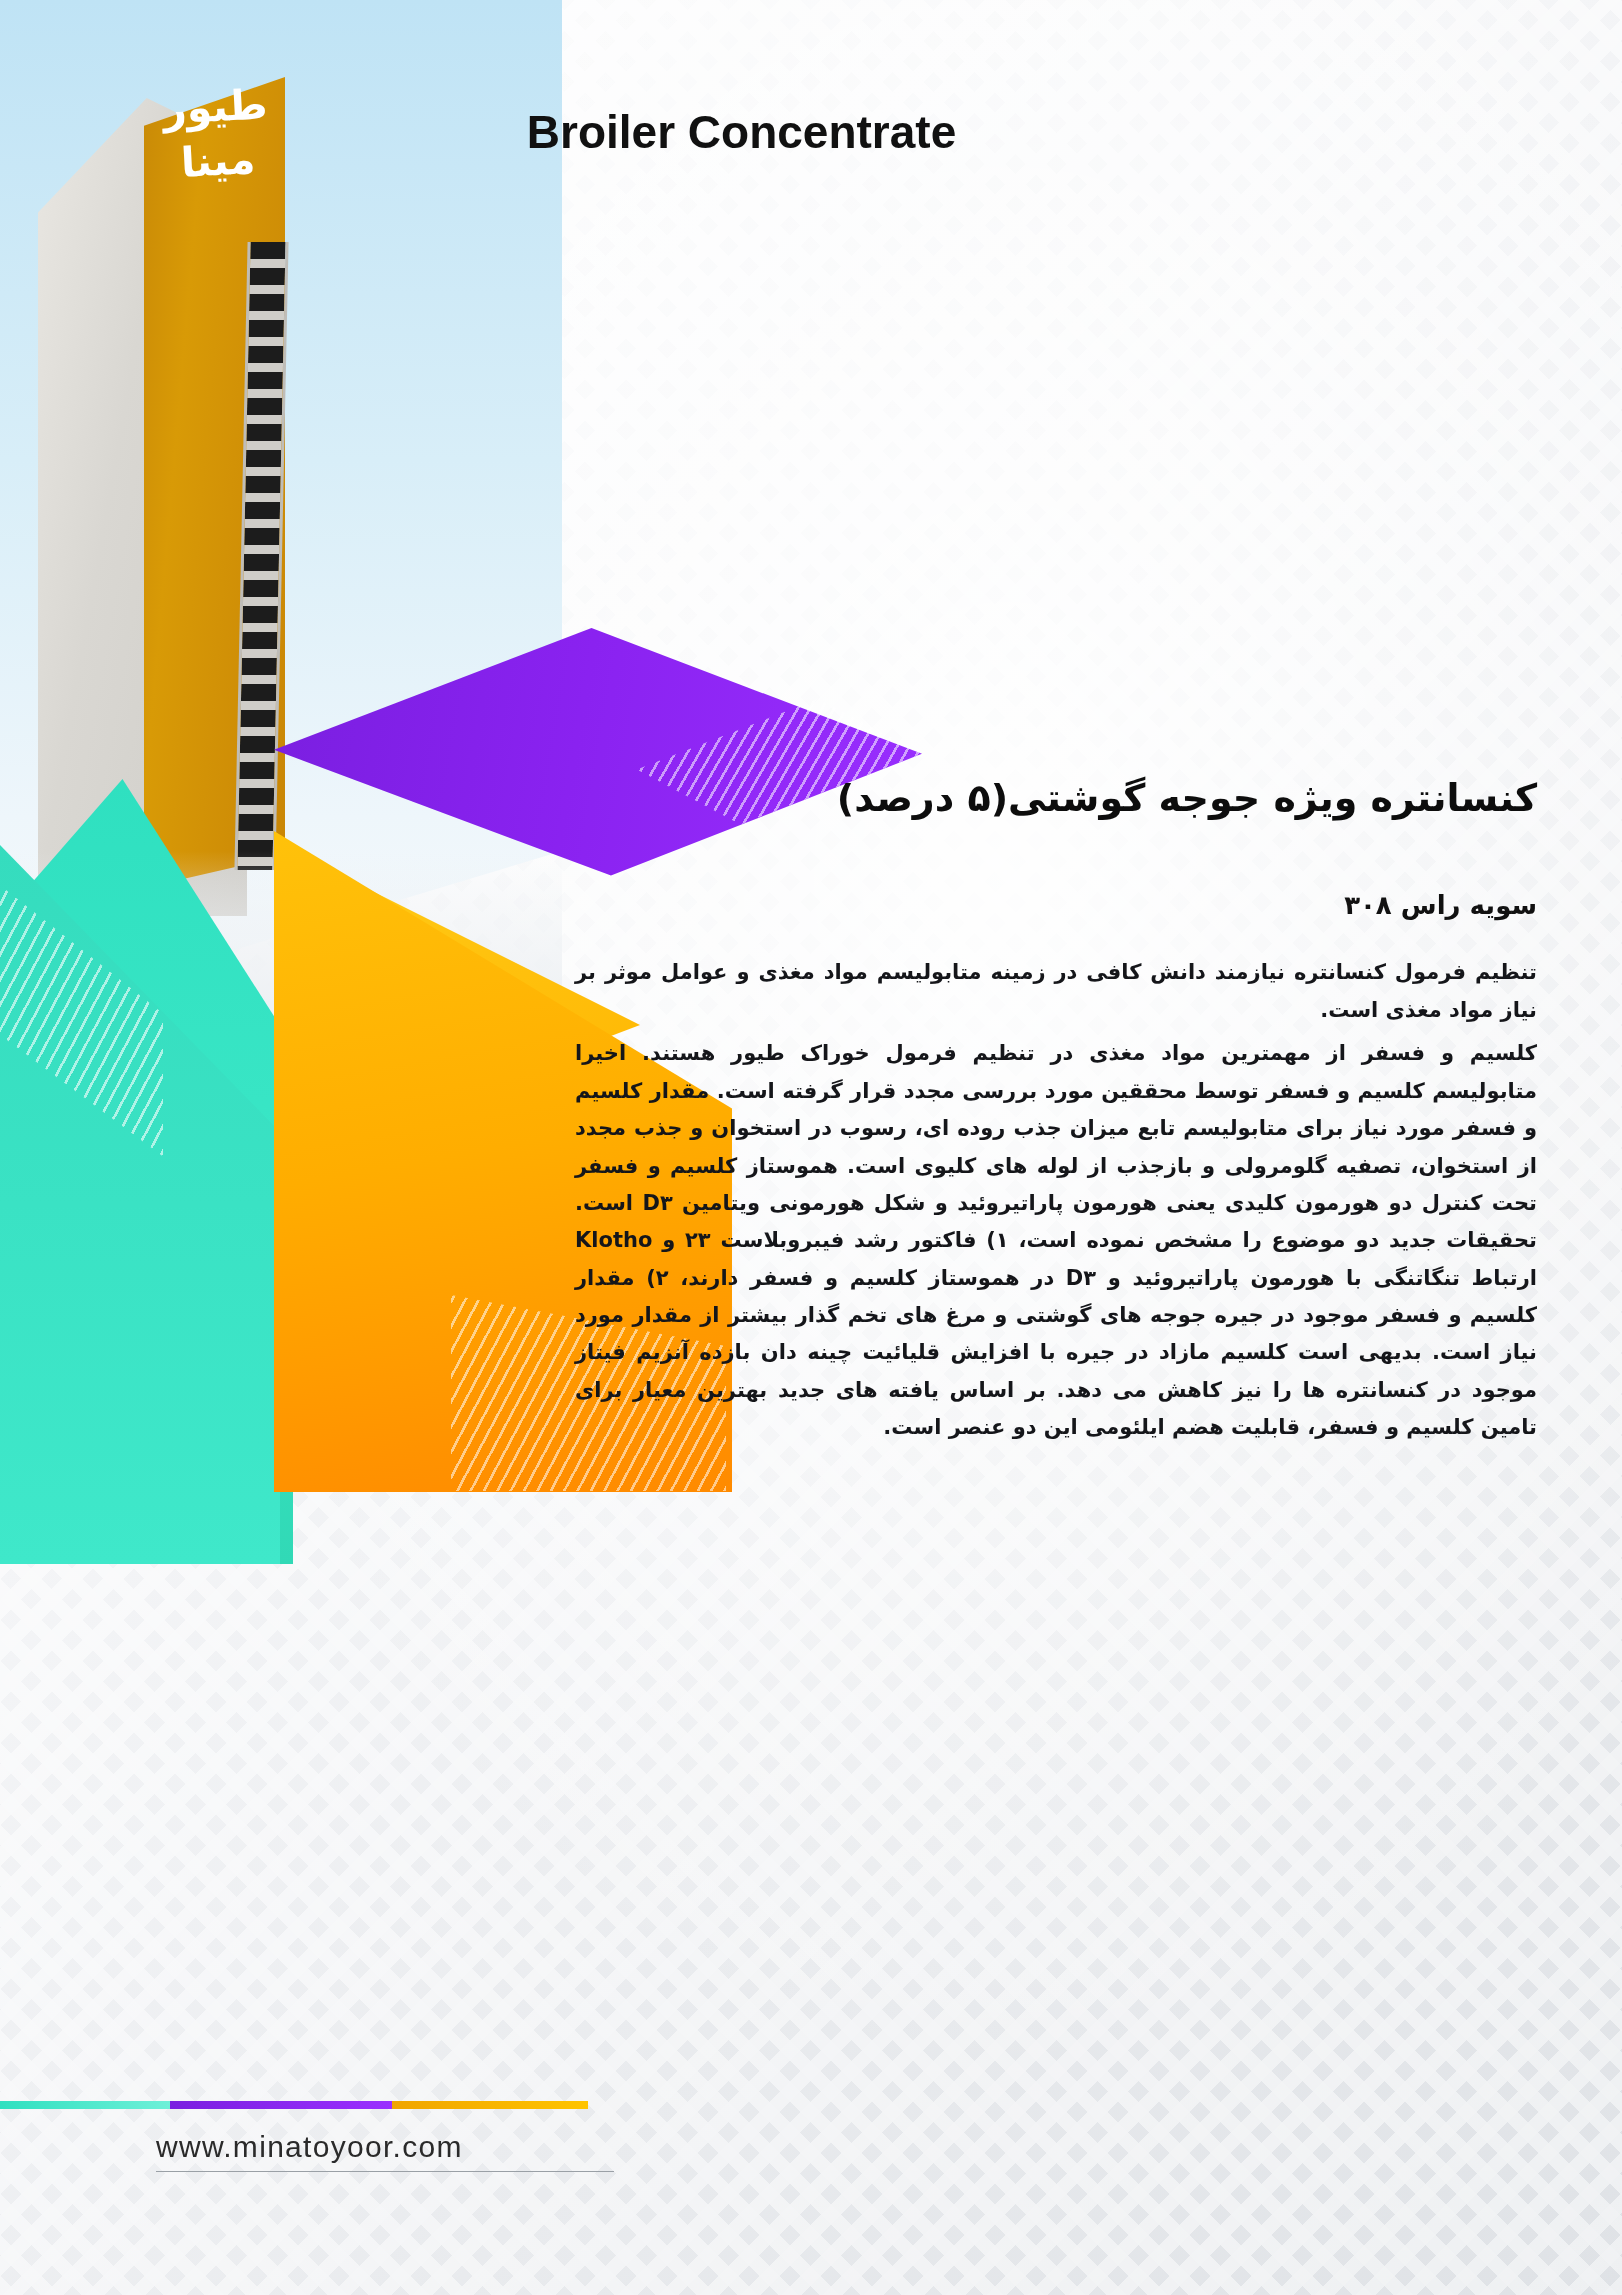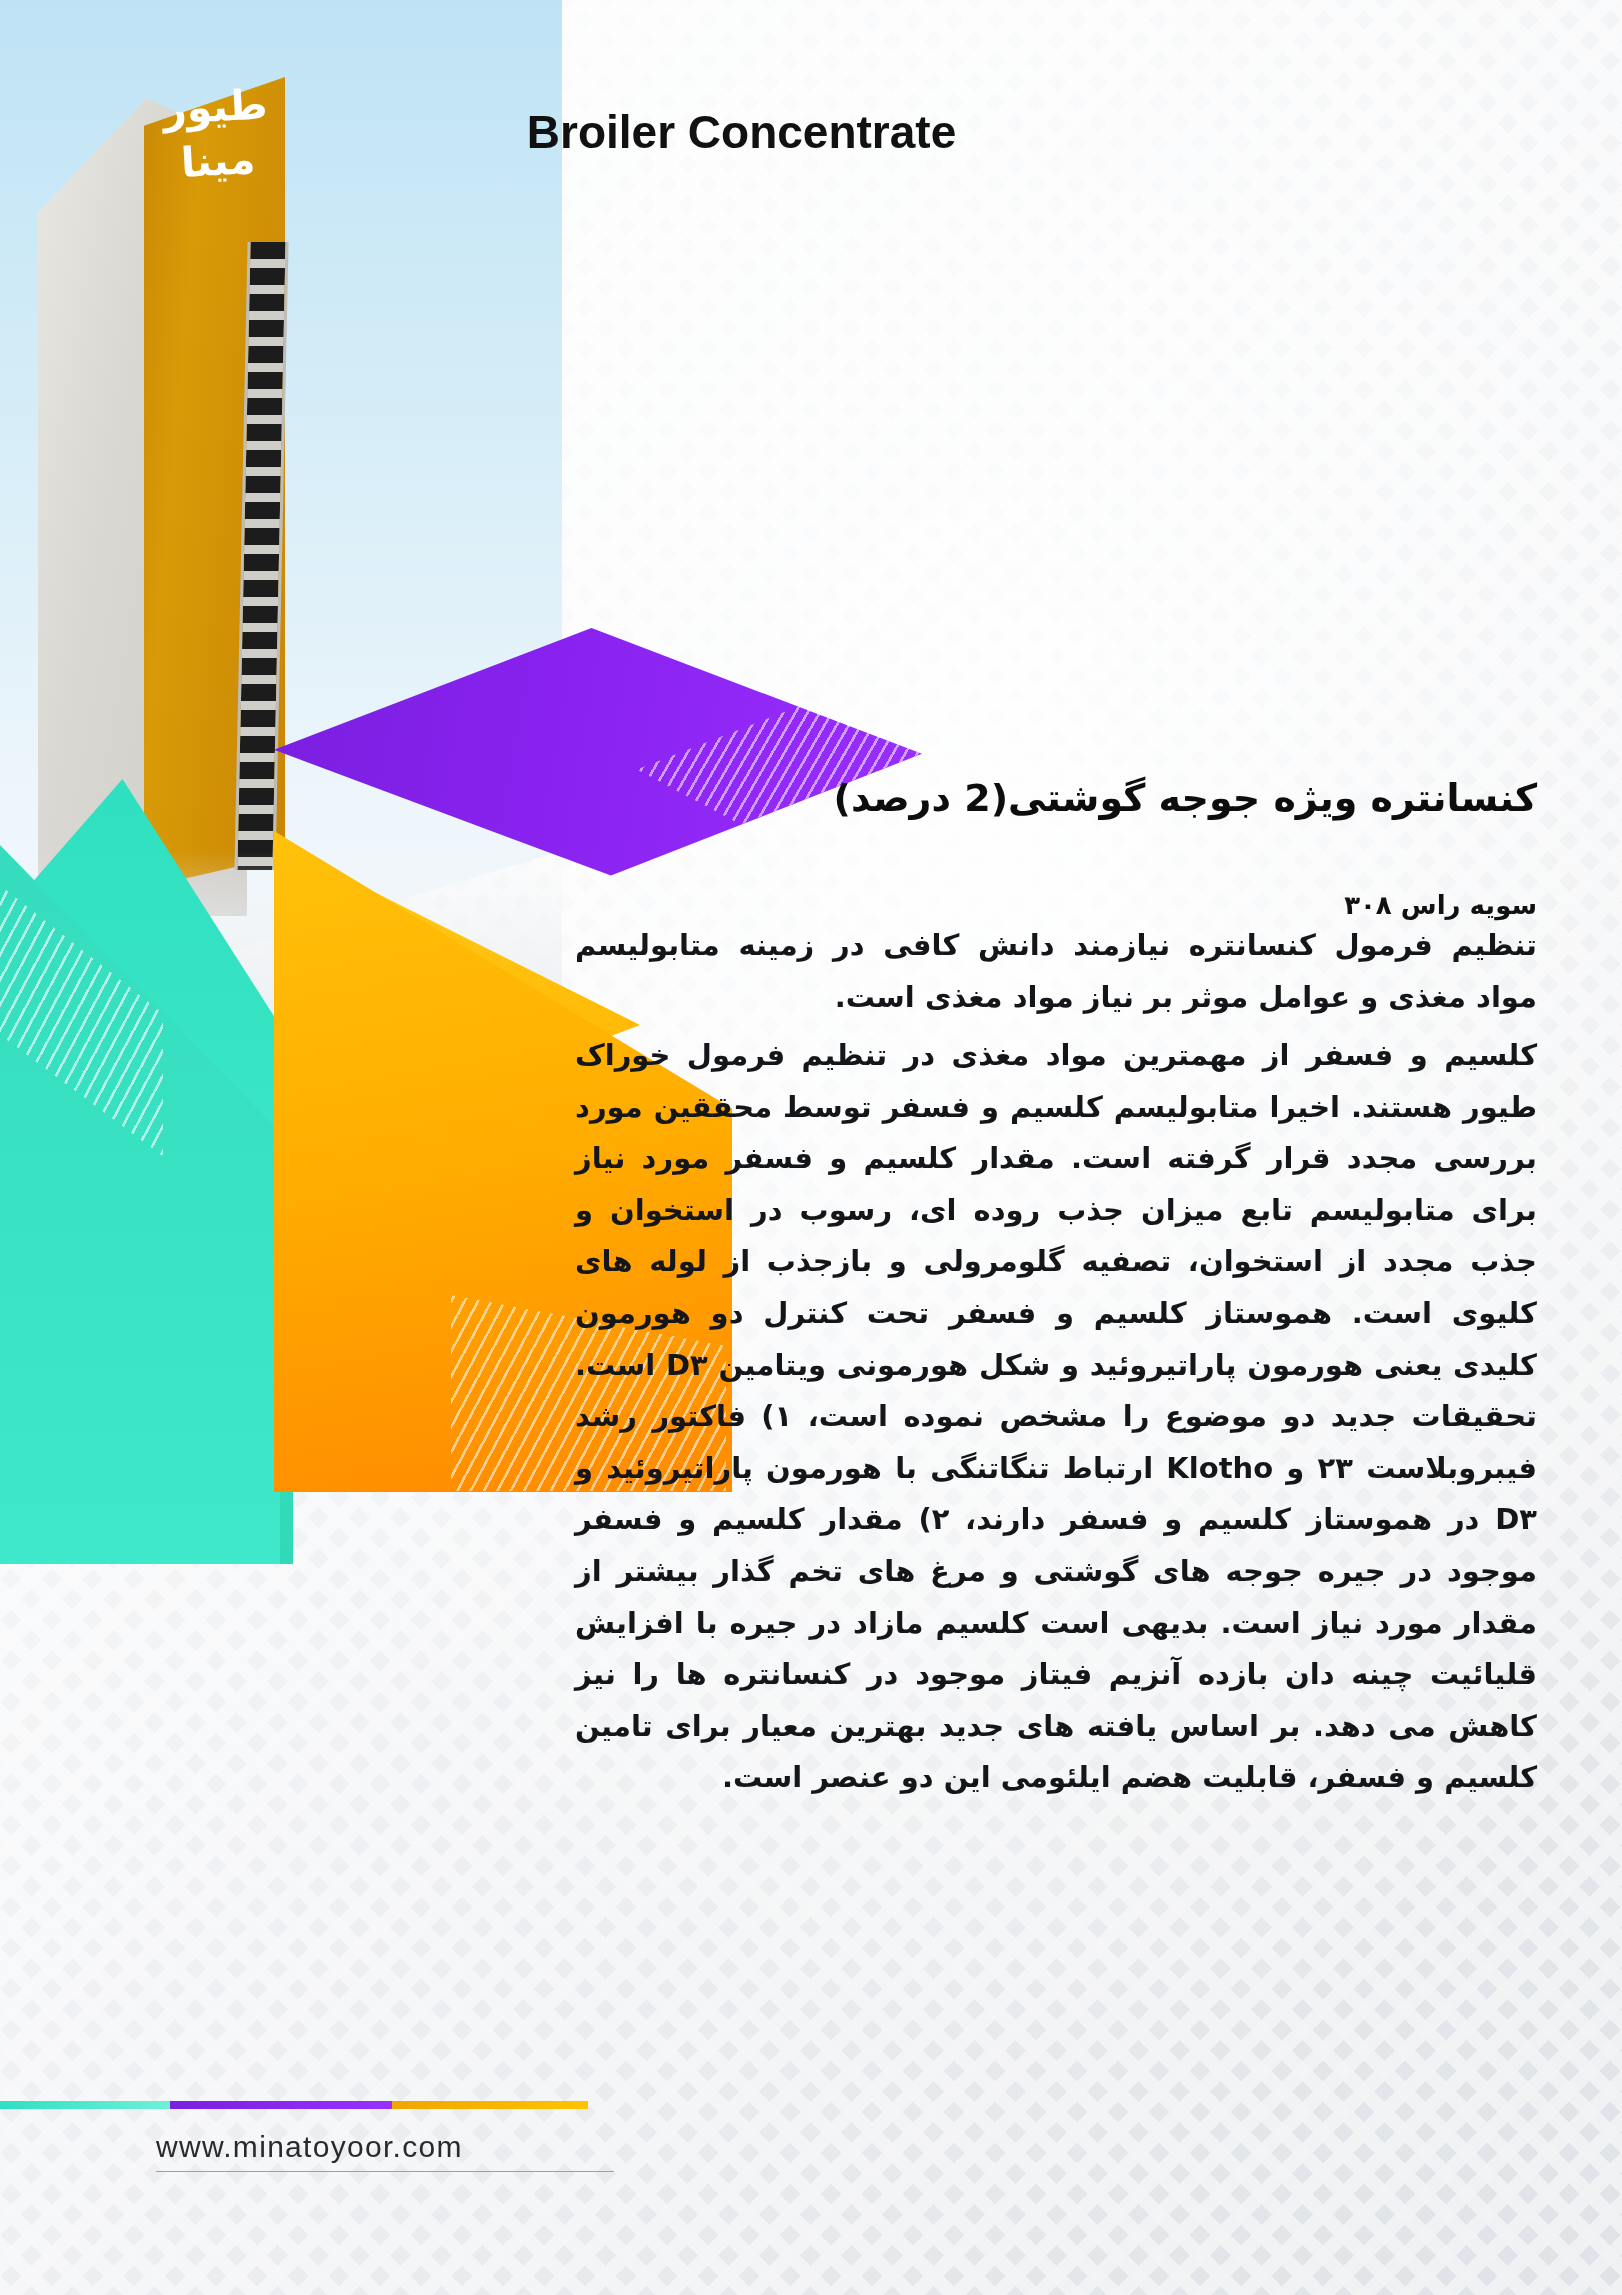--- a/index.html
+++ b/index.html
@@ -241,21 +241,22 @@
     line-height: 1.4;
   }
   .strain {
     margin-top: 65px;
     font-size: 26px;
     font-weight: bold;
     color: #111111;
     text-align: right;
   }
   .body-text {
-    font-size: 29px;
+    margin-top: 34px;
+    font-size: 21px;
     line-height: 1.78;
     color: #15161a;
     text-align: justify;
     font-weight: 600;
   }
   .body-text p {
     margin: 0 0 6.5px 0;
   }
 
   
@@ -320,21 +321,21 @@
     <div class="face face-right-top"></div>
     <div class="face face-right"></div>
     <div class="face face-right-stripes"></div>
     <div class="face face-top"></div>
     <div class="face face-top-stripes"></div>
   </div>
 
   <div class="header-title">Broiler Concentrate</div>
 
   <div class="content">
-    <div class="product-title">کنسانتره ویژه جوجه گوشتی(2 درصد)</div>
+    <div class="product-title">کنسانتره ویژه جوجه گوشتی(۵ درصد)</div>
     <div class="strain">سویه راس ۳۰۸</div>
     <div class="body-text">
       <p>تنظیم فرمول کنسانتره نیازمند دانش کافی در زمینه متابولیسم مواد مغذی و عوامل موثر بر نیاز مواد مغذی است.</p>
       <p>کلسیم و فسفر از مهمترین مواد مغذی در تنظیم فرمول خوراک طیور هستند. اخیرا متابولیسم کلسیم و فسفر توسط محققین مورد بررسی مجدد قرار گرفته است. مقدار کلسیم و فسفر مورد نیاز برای متابولیسم تابع میزان جذب روده ای، رسوب در استخوان و جذب مجدد از استخوان، تصفیه گلومرولی و بازجذب از لوله های کلیوی است. هموستاز کلسیم و فسفر تحت کنترل دو هورمون کلیدی یعنی هورمون پاراتیروئید و شکل هورمونی ویتامین D۳ است. تحقیقات جدید دو موضوع را مشخص نموده است، ۱) فاکتور رشد فیبروبلاست ۲۳ و Klotho ارتباط تنگاتنگی با هورمون پاراتیروئید و D۳ در هموستاز کلسیم و فسفر دارند، ۲) مقدار کلسیم و فسفر موجود در جیره جوجه های گوشتی و مرغ های تخم گذار بیشتر از مقدار مورد نیاز است. بدیهی است کلسیم مازاد در جیره با افزایش قلیائیت چینه دان بازده آنزیم فیتاز موجود در کنسانتره ها را نیز کاهش می دهد. بر اساس یافته های جدید بهترین معیار برای تامین کلسیم و فسفر، قابلیت هضم ایلئومی این دو عنصر است.</p>
     </div>
   </div>
 
   <div class="footer-bars">
     <div class="bar-orange"></div>
     <div class="bar-purple"></div>

